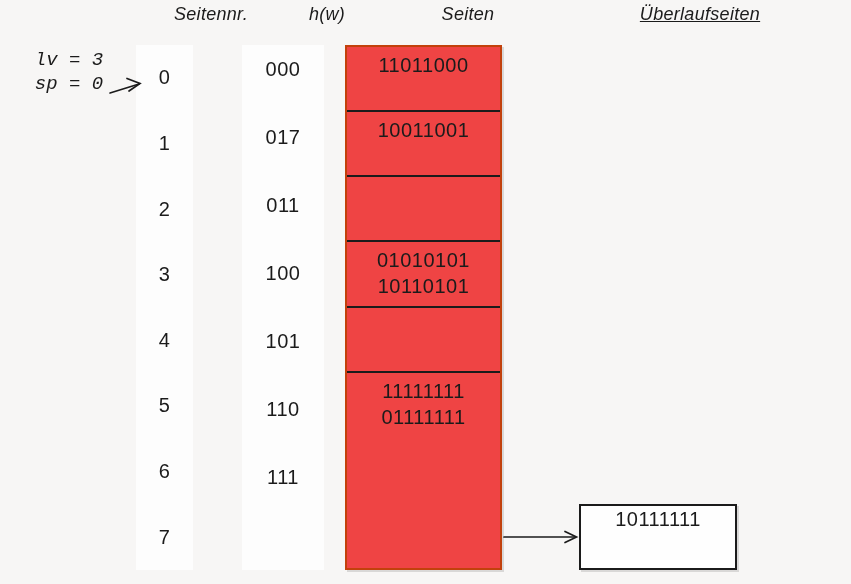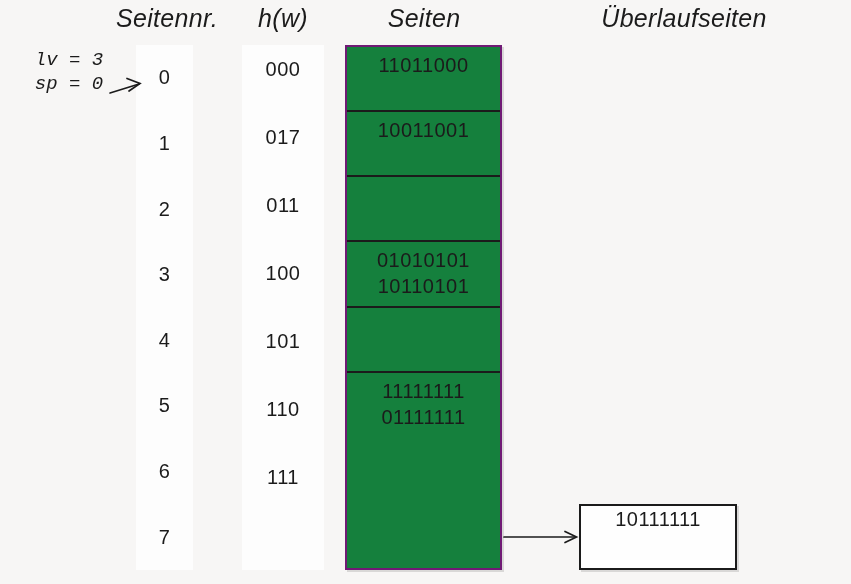--- a/index.html
+++ b/index.html
@@ -18,28 +18,29 @@
   .canvas {
     position: absolute;
     inset: 0;
   }
   
   .col-header {
     position: absolute;
     top: 4px;
     transform: translateX(-50%);
     font-style: italic;
-    font-size: 25px;
+    font-size: 18px;
     letter-spacing: 0.3px;
     white-space: nowrap;
+    margin-left: 44px;
   }
   .hdr-seitennr   { left: 167px; }
   .hdr-hw         { left: 283px; }
   .hdr-seiten     { left: 424px; }
-  .hdr-ueberlauf  { left: 684px; }
+  .hdr-ueberlauf  { left: 656px; text-decoration: underline; }
 
   
   .annotation {
     position: absolute;
     left: 30px;
     top: 48px;
     width: 78px;
     text-align: center;
     font-style: italic;
     font-size: 19px;
@@ -67,22 +68,22 @@
     letter-spacing: 0.5px;
   }
 
   
   .pages-box {
     position: absolute;
     left: 345px;
     top: 45px;
     width: 157px;
     height: 525px;
-    background: #15803d;
-    border: 2px solid #701a75;
+    background: #ef4444;
+    border: 2px solid #c2410c;
     box-shadow: 2px 2px 0 rgba(0,0,0,0.12);
     display: grid;
     grid-template-rows: repeat(8, 1fr);
     box-sizing: border-box;
   }
   .page-row {
     border-bottom: 2px solid #1b1b1b;
     text-align: center;
     padding-top: 5px;
     line-height: 26px;

